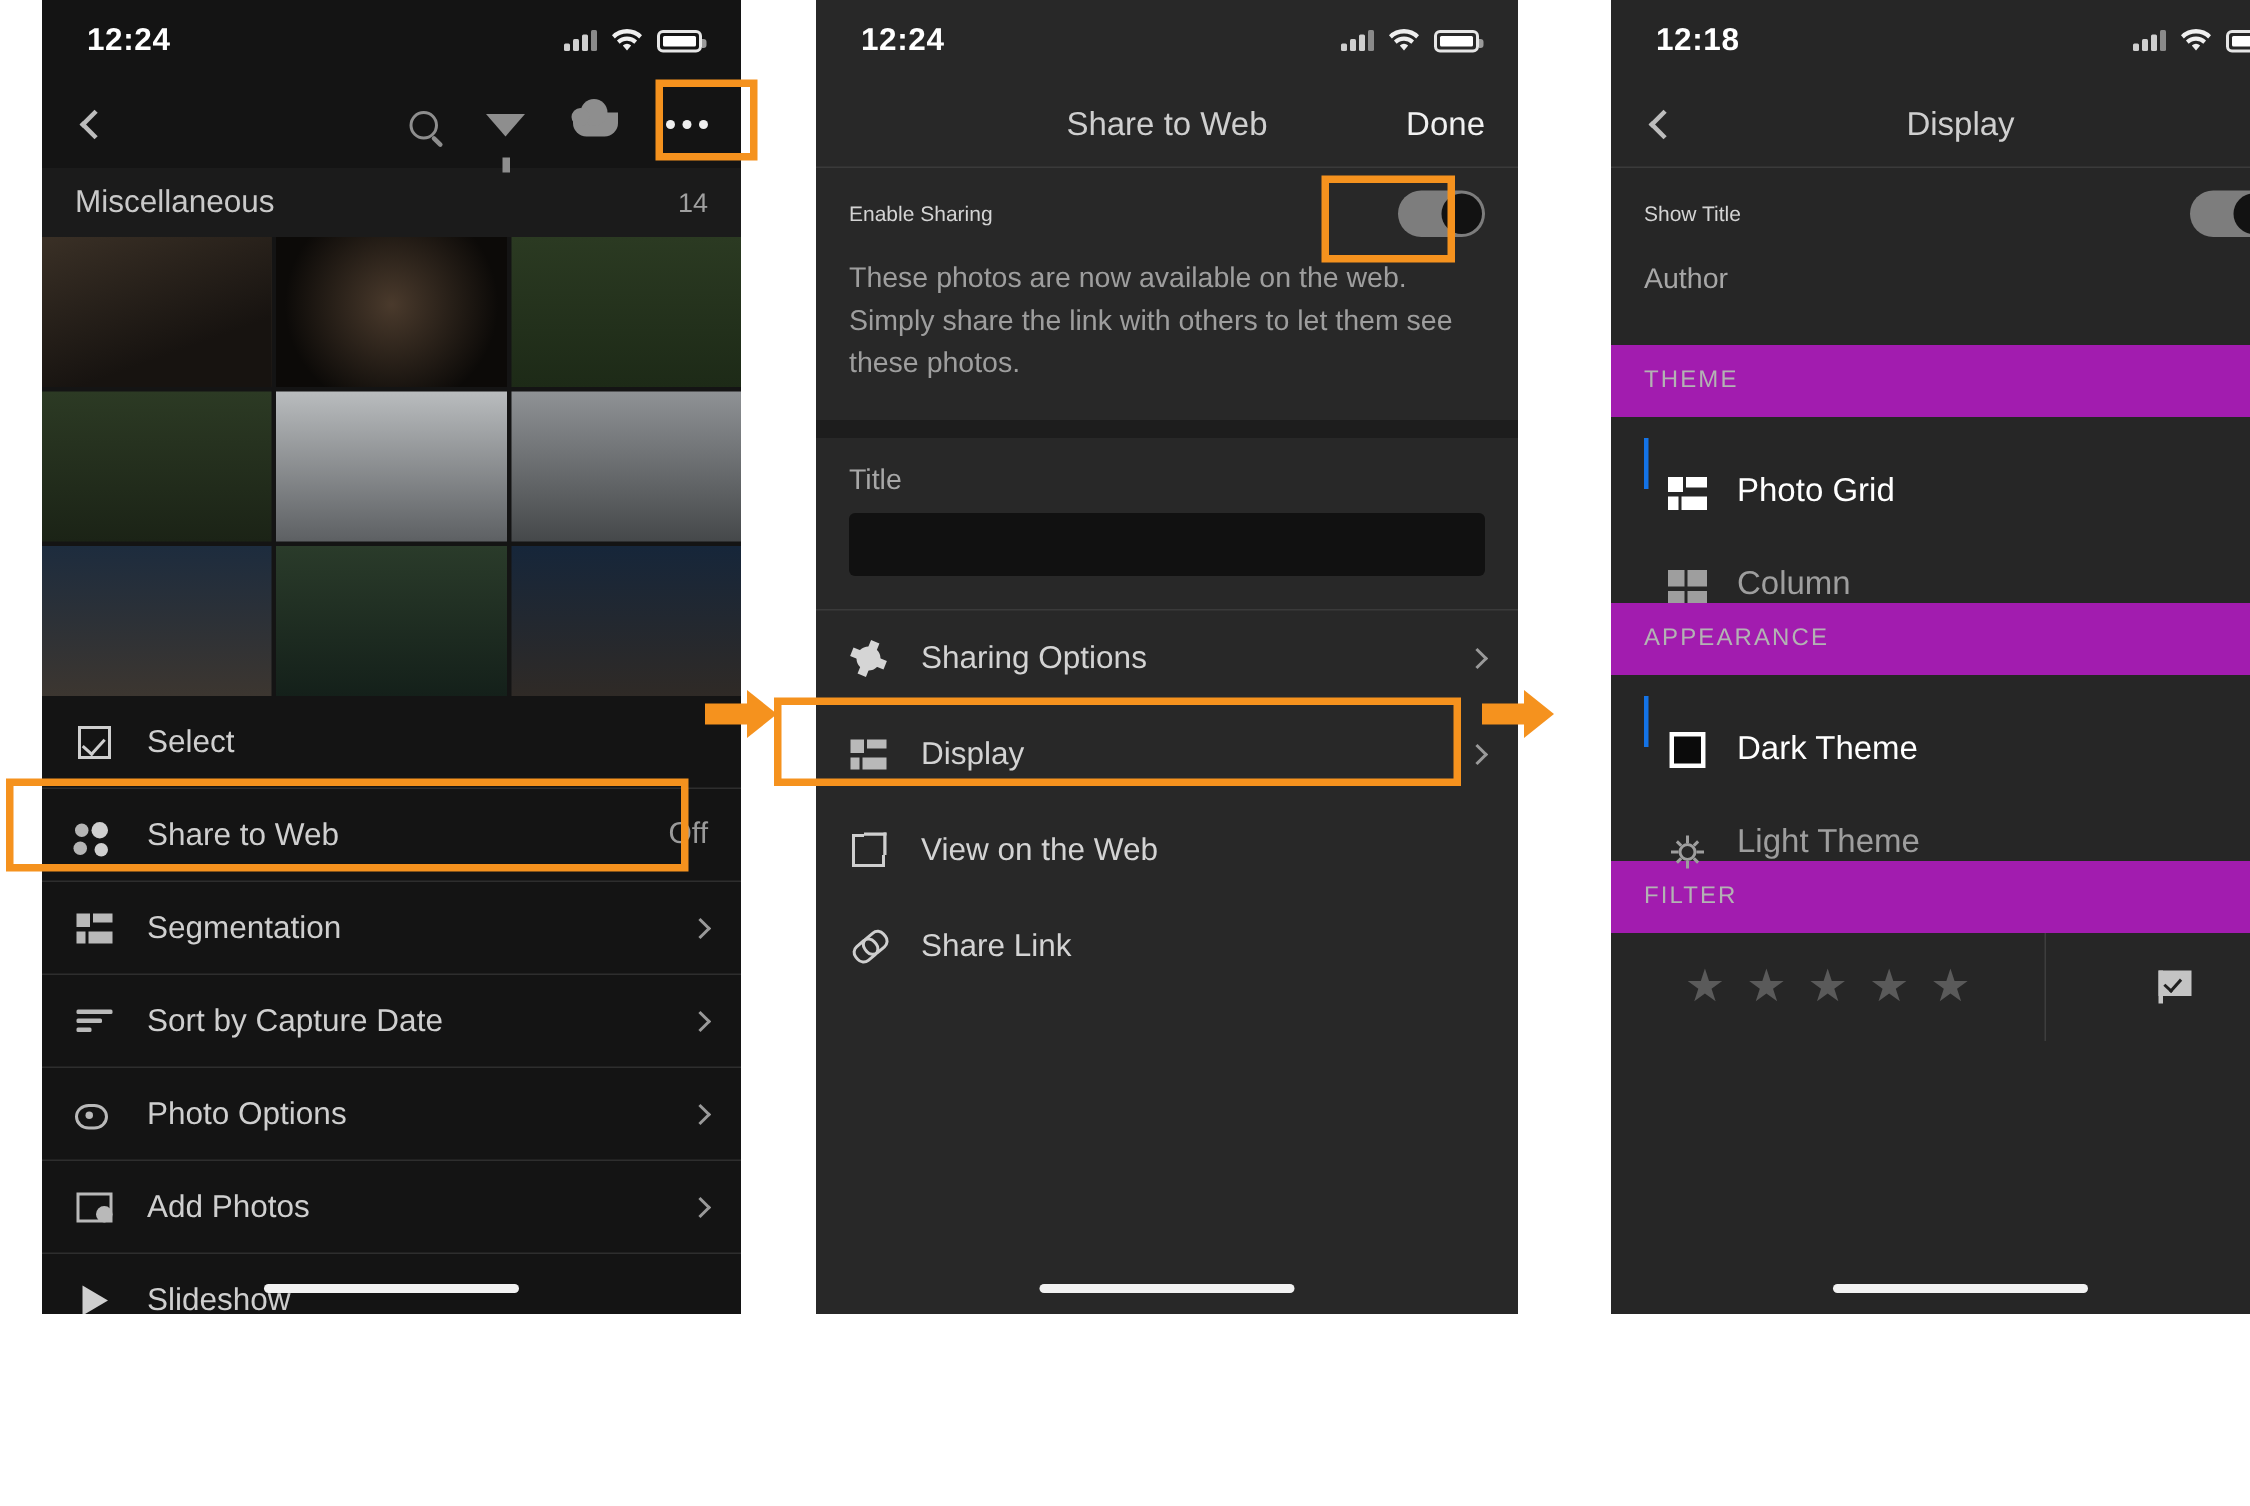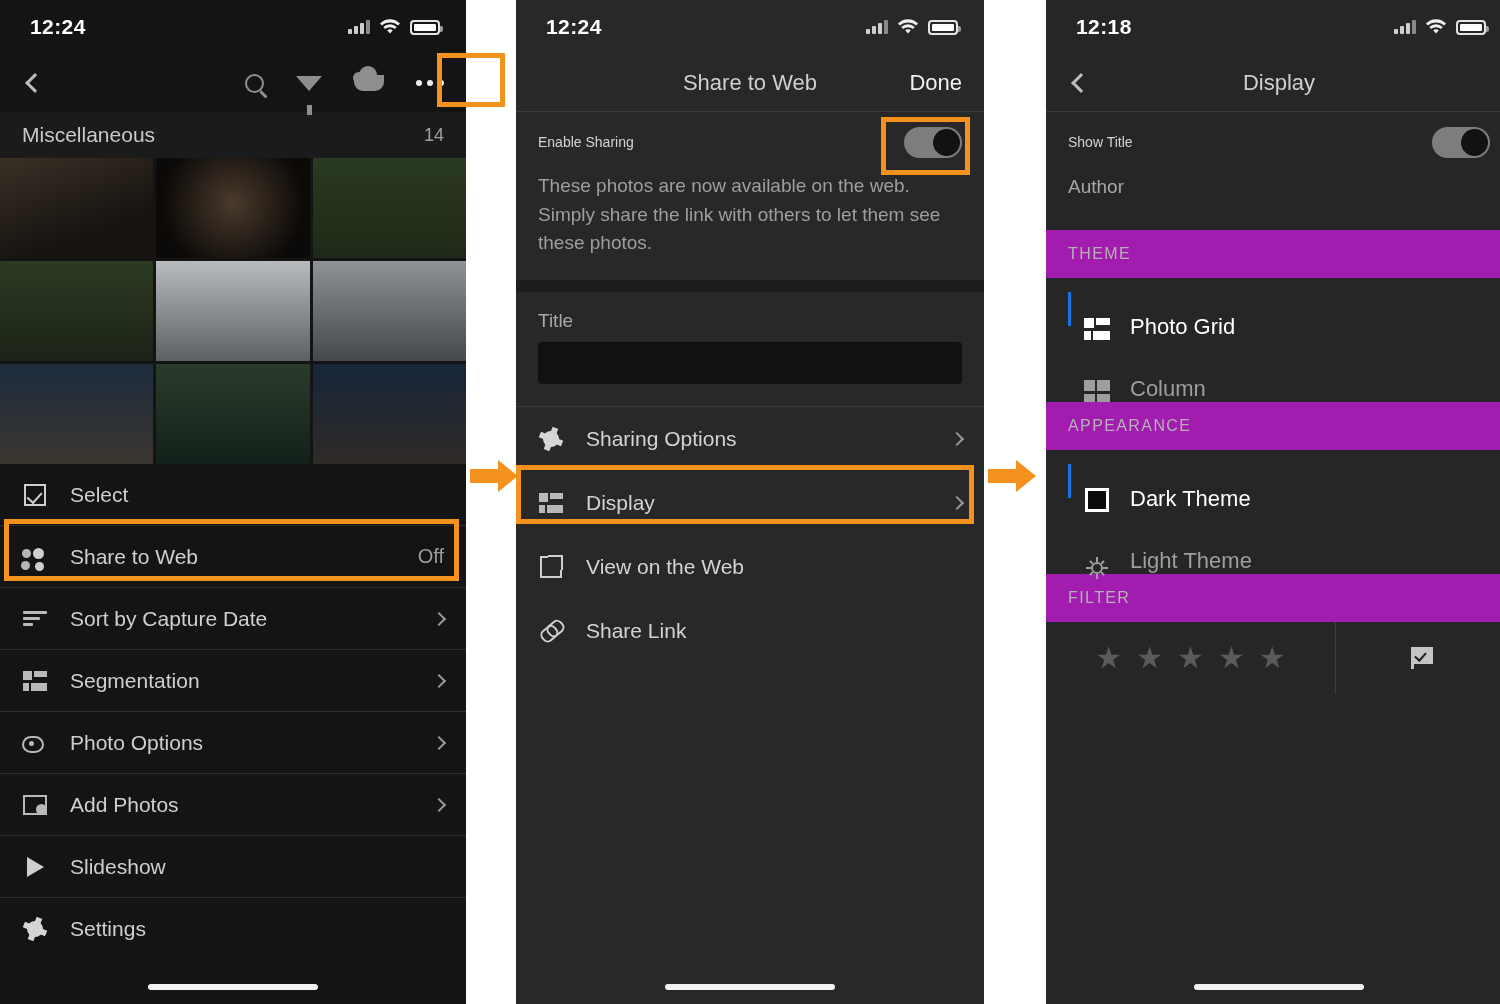--- a/index.html
+++ b/index.html
@@ -6,22 +6,22 @@
   html, body {
     width: 1500px; height: 1004px;
     background: #ffffff;
     font-family: "Liberation Sans", sans-serif;
     overflow: hidden;
   }
   .stage { position: relative; width: 1500px; height: 1004px; background: #ffffff; }
 
   
   .panel {
-    position: absolute; top: 0; height: 1004px;
-    background: #161616; color: #d8d8d8; overflow: hidden;
+    position: absolute; top: 0; height: 876px;
+    background: #161616; color: #d8d8d8; overflow: hidden; margin-left: 28px;
   }
   #panel-1 { left: 0;    width: 466px; background: #141414; }
   #panel-2 { left: 516px; width: 468px; background: #282828; }
   #panel-3 { left: 1046px; width: 466px; background: #262626; }
 
   
   .statusbar {
     height: 54px; display: flex; align-items: center;
     justify-content: space-between; padding: 0 26px 0 30px;
   }
@@ -331,39 +331,39 @@
       </div>
       <div class="row">
         <span class="icn">
             <span class="g-people"></span>
           </span>
         <span class="lbl">Share to Web</span>
         <span class="val">Off</span>
       </div>
       <div class="row">
         <span class="icn">
+            <span class="g-seg">
+              <i></i>
+              <i></i>
+              <i></i>
+              <i></i>
+            </span>
+          </span>
+        <span class="lbl">Segmentation</span>
+        <span class="chev"></span>
+      </div>
+      <div class="row">
+        <span class="icn">
             <span class="g-sort">
               <i></i>
               <i></i>
               <i></i>
             </span>
           </span>
         <span class="lbl">Sort by Capture Date</span>
-        <span class="chev"></span>
-      </div>
-      <div class="row">
-        <span class="icn">
-            <span class="g-seg">
-              <i></i>
-              <i></i>
-              <i></i>
-              <i></i>
-            </span>
-          </span>
-        <span class="lbl">Segmentation</span>
         <span class="chev"></span>
       </div>
       <div class="row">
         <span class="icn">
             <span class="g-eye"></span>
           </span>
         <span class="lbl">Photo Options</span>
         <span class="chev"></span>
       </div>
       <div class="row">

